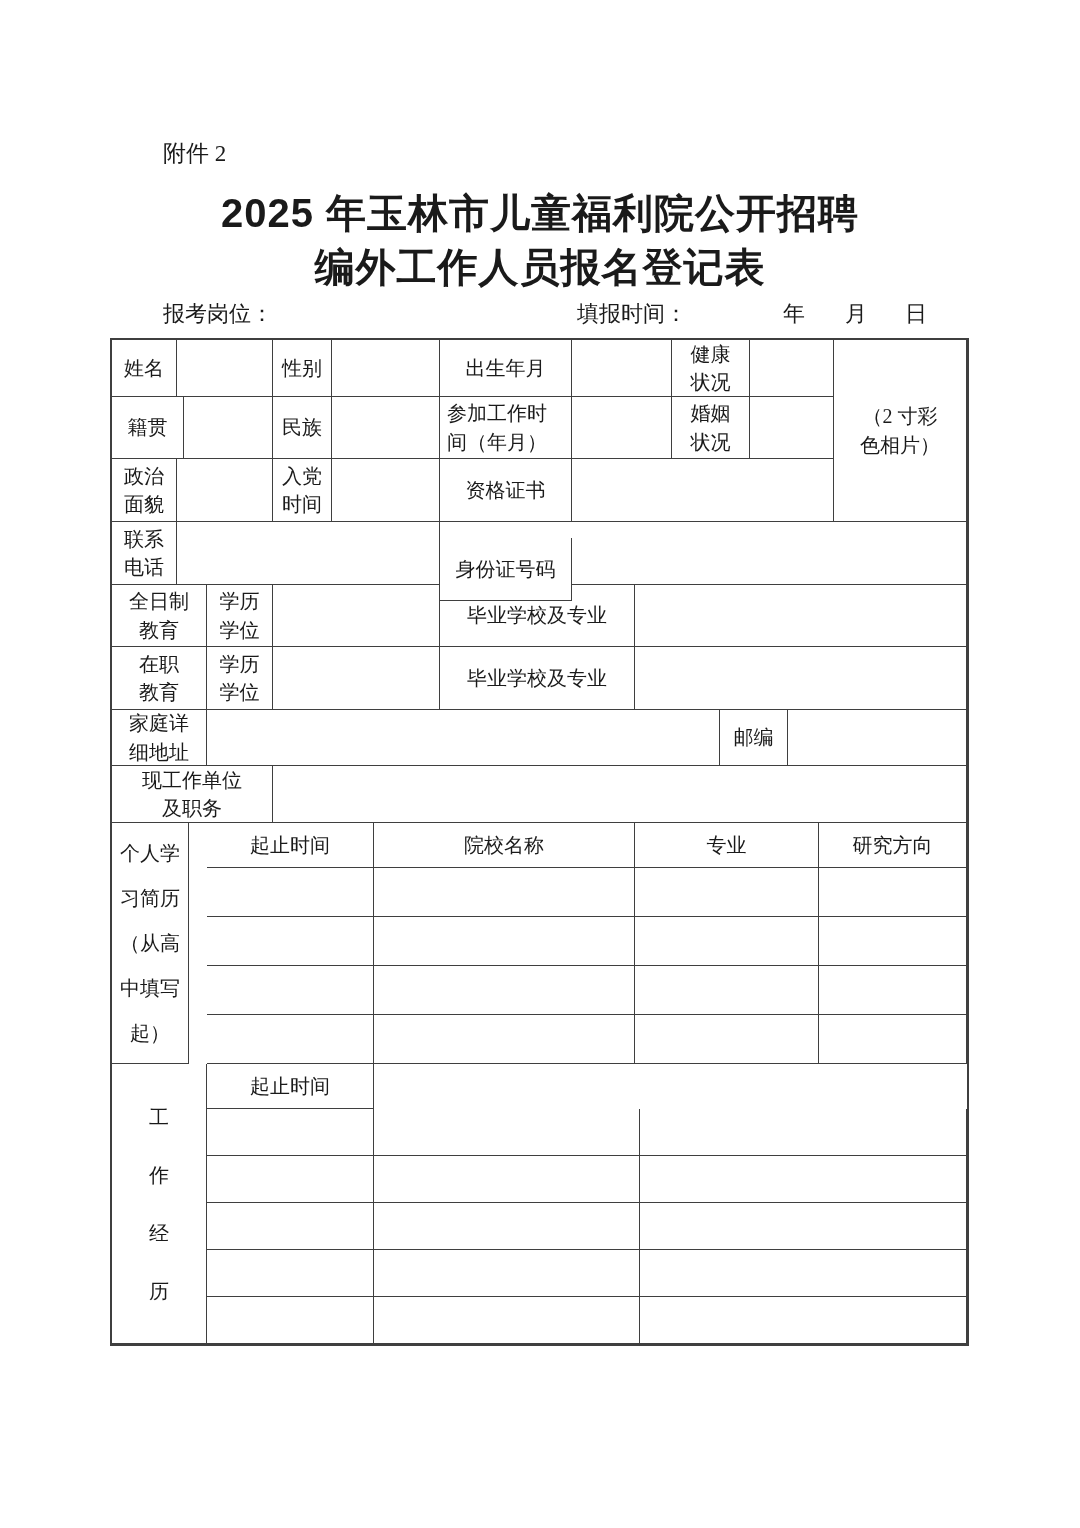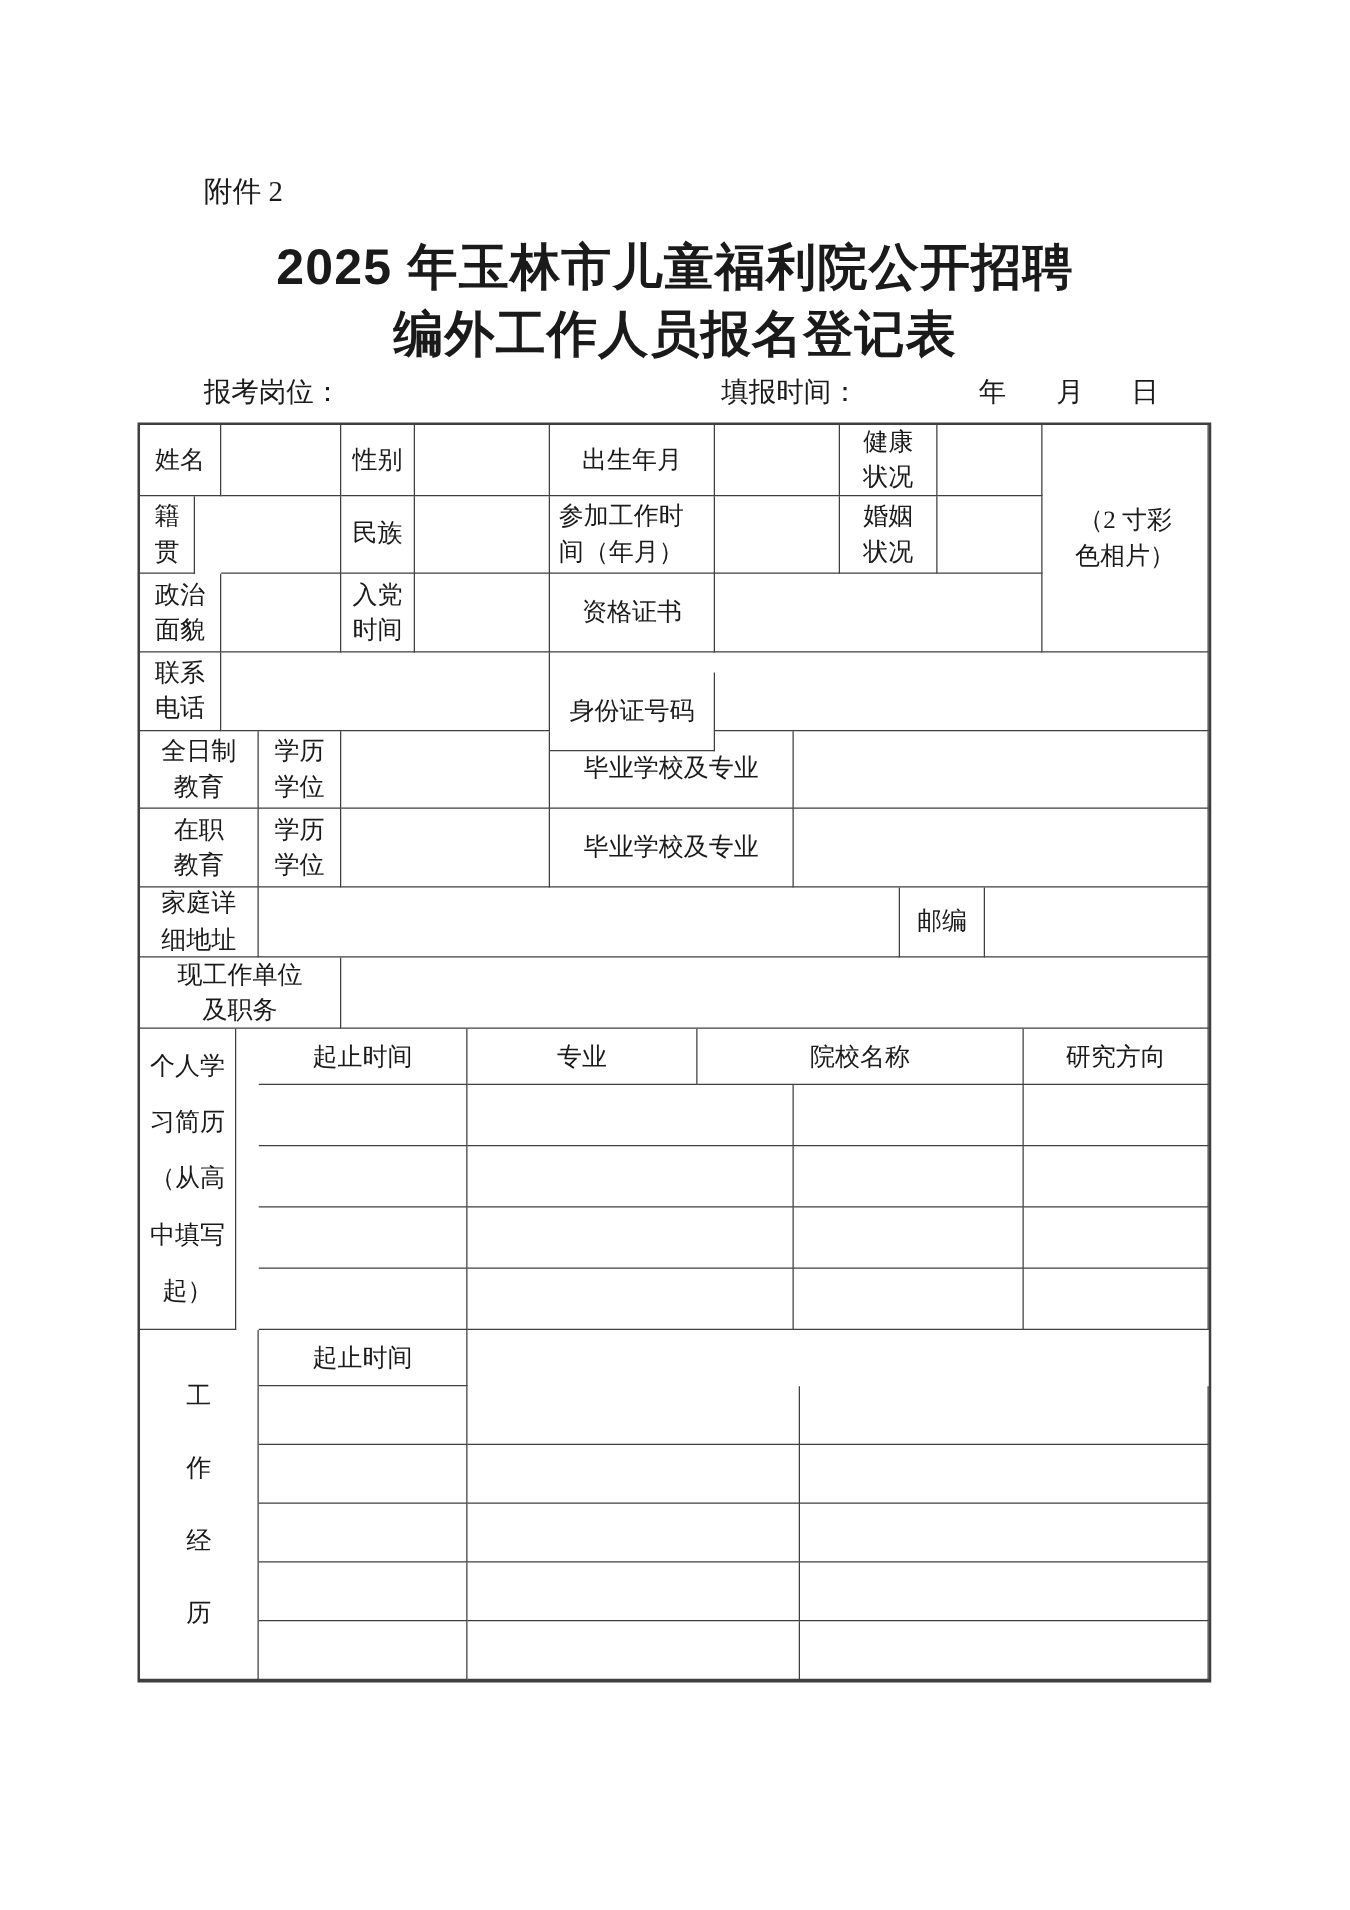--- a/index.html
+++ b/index.html
@@ -72,21 +72,21 @@
     <div class="c" style="left:161px;top:0;width:59px;height:57px">性别</div>
     <div class="c" style="left:220px;top:0;width:108px;height:57px"></div>
     <div class="c" style="left:328px;top:0;width:132px;height:57px">出生年月</div>
     <div class="c" style="left:460px;top:0;width:100px;height:57px"></div>
     <div class="c" style="left:560px;top:0;width:78px;height:57px">健康
 状况</div>
     <div class="c" style="left:638px;top:0;width:84px;height:57px"></div>
     <div class="c" style="left:722px;top:0;width:133px;height:182px">（2 寸彩
 色相片）</div>
 
-    <div class="c" style="left:0;top:57px;width:44px;height:62px">籍贯</div>
+    <div class="c" style="left:0;top:57px;width:72px;height:62px">籍贯</div>
     <div class="c" style="left:65px;top:57px;width:96px;height:62px"></div>
     <div class="c" style="left:161px;top:57px;width:59px;height:62px">民族</div>
     <div class="c" style="left:220px;top:57px;width:108px;height:62px"></div>
     <div class="c left" style="left:328px;top:57px;width:132px;height:62px">参加工作时
 间（年月）</div>
     <div class="c" style="left:460px;top:57px;width:100px;height:62px"></div>
     <div class="c" style="left:560px;top:57px;width:78px;height:62px">婚姻
 状况</div>
     <div class="c" style="left:638px;top:57px;width:84px;height:62px"></div>
 
@@ -131,22 +131,22 @@
 及职务</div>
     <div class="c" style="left:161px;top:426px;width:694px;height:57px"></div>
 
     <div class="c vlabel-study" style="left:0;top:483px;width:77px;height:241px">个人学
 习简历
 （从高
 中填写
 起）</div>
     <div class="hdr-row" style="left:95px;top:483px;width:760px;height:45px">
       <div class="gcell" style="width:167px">起止时间</div>
+      <div class="gcell" style="width:261px">院校名称</div>
       <div class="gcell" style="width:184px">专业</div>
-      <div class="gcell" style="width:261px">院校名称</div>
       <div class="gcell" style="width:148px">研究方向</div>
     </div>
     <div class="rows-wrap study-rows" style="left:95px;top:528px;width:760px;height:196px">
         <div class="grow">
           <div class="gcell" style="width: 167px;"></div>
           <div class="gcell" style="width: 261px;"></div>
           <div class="gcell" style="width: 184px;"></div>
           <div class="gcell" style="width: 148px;"></div>
         </div>
         <div class="grow">

